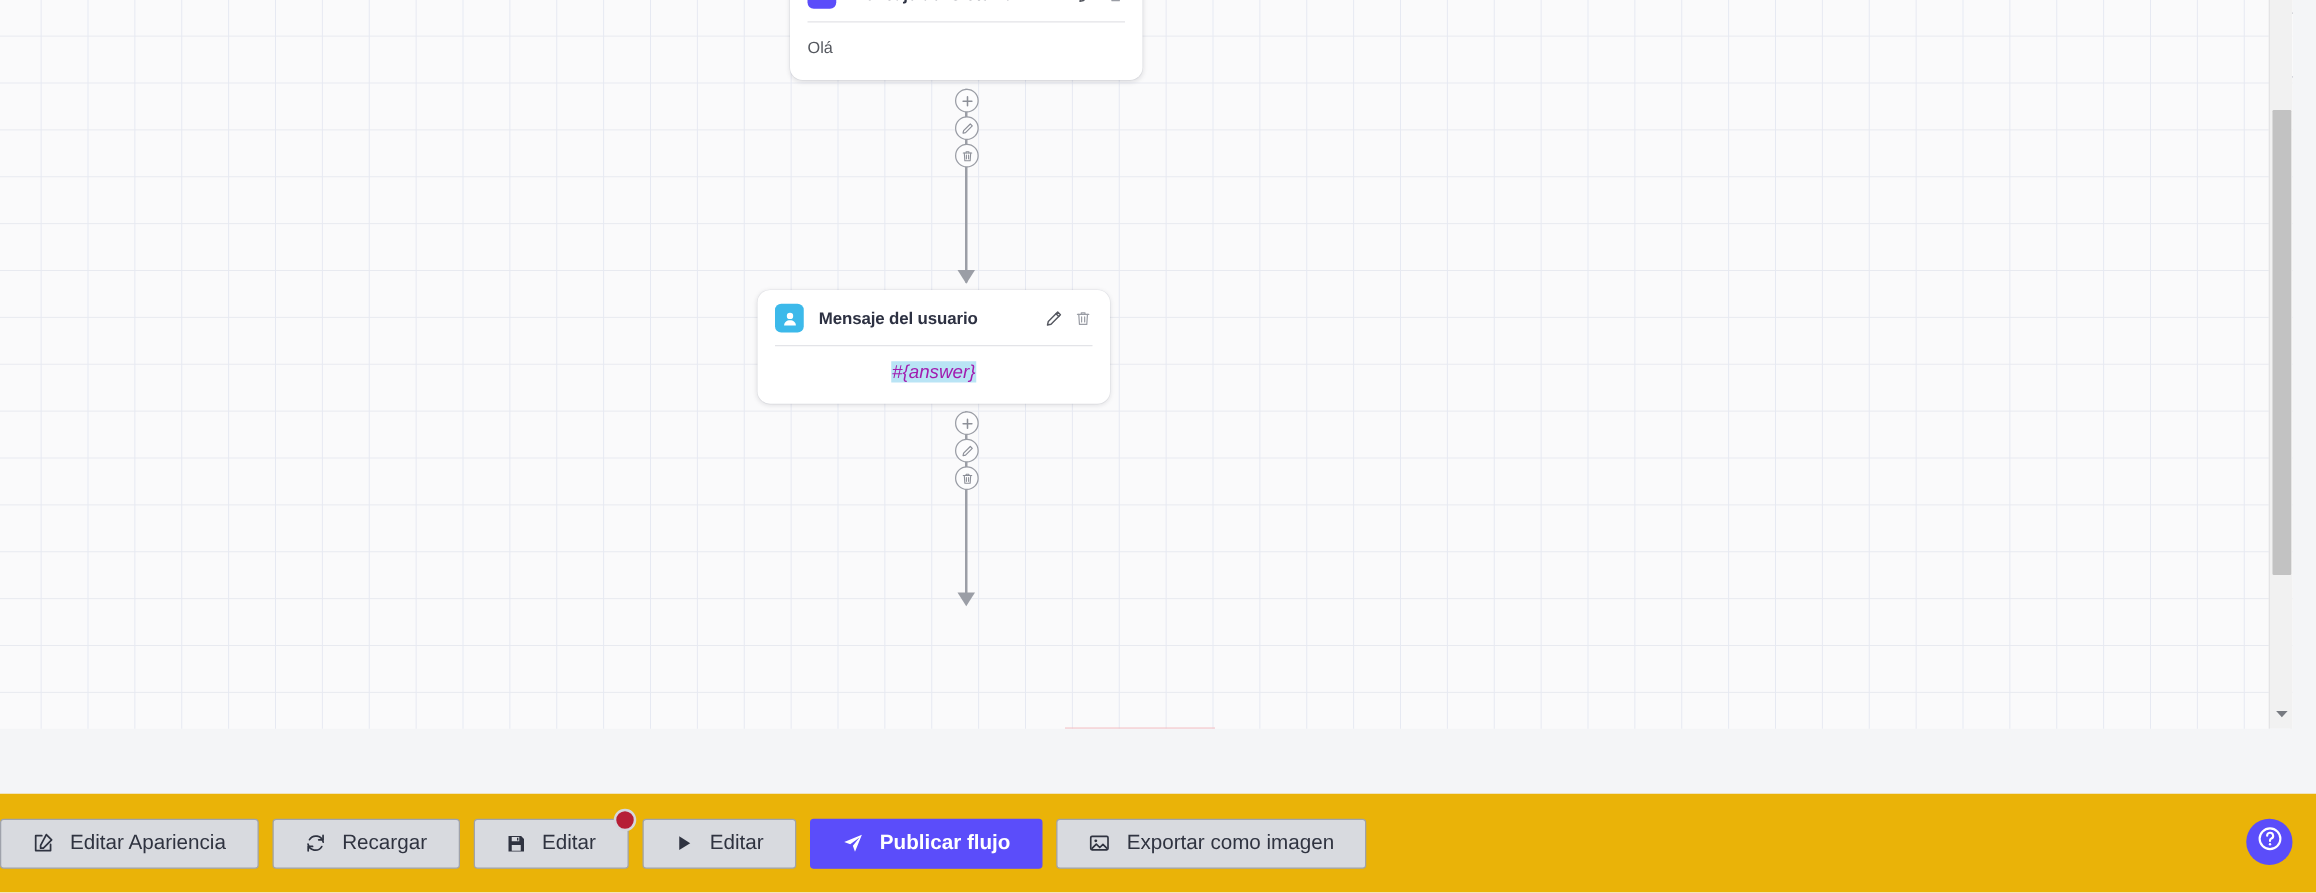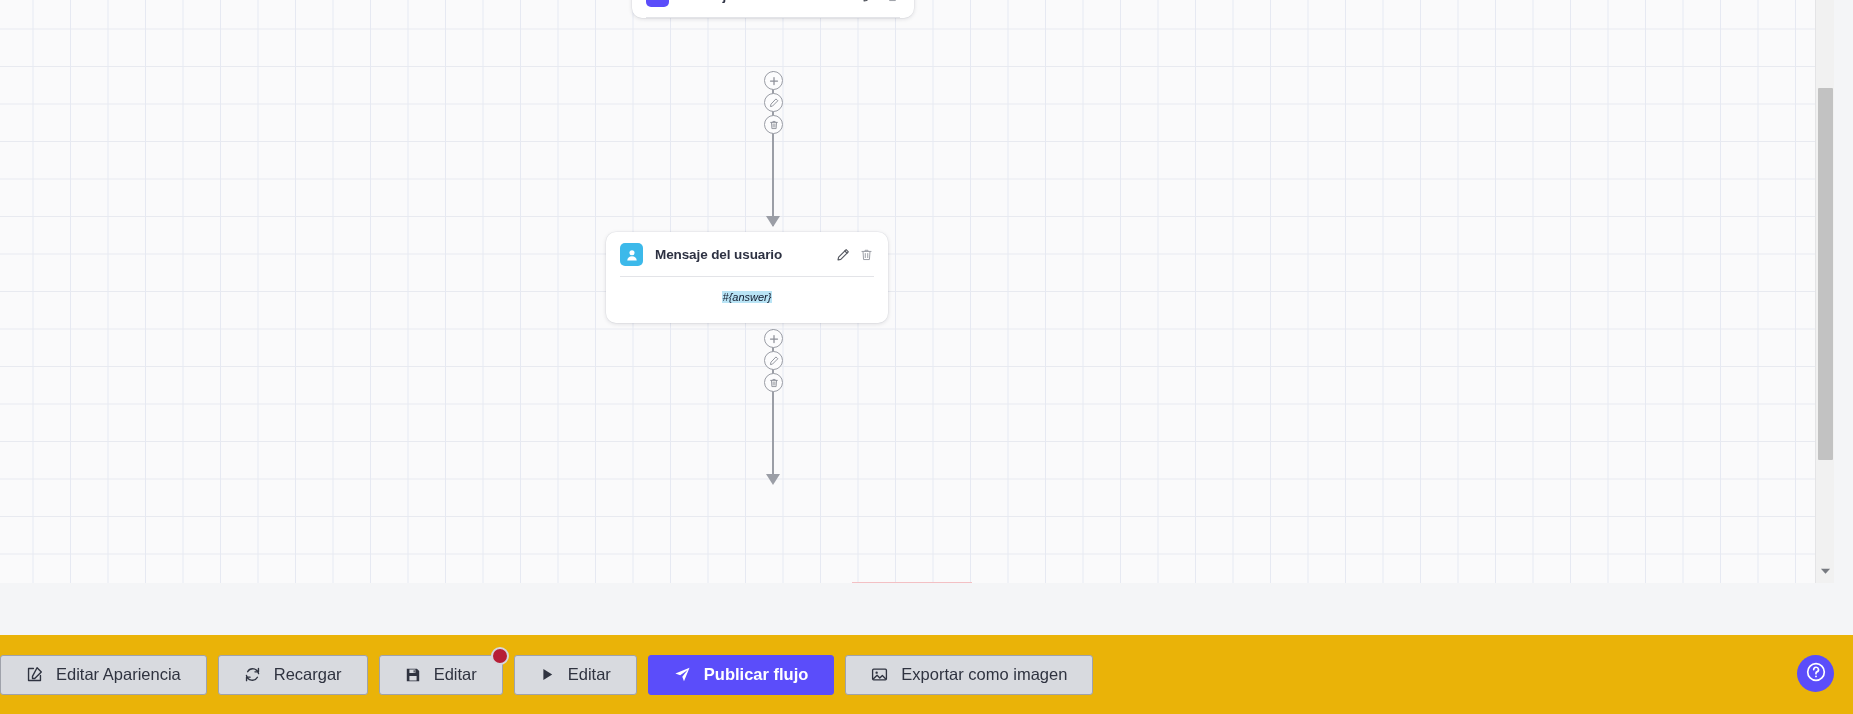--- a/index.html
+++ b/index.html
@@ -102,22 +102,22 @@
   .node-body {
     padding: 12px 14px 16px 14px;
     font-size: 13px;
     color: #55585f;
     min-height: 18px;
   }
   .node-body.center { text-align: center; }
   .token-var {
     background: #b9e4f5;
     font-style: italic;
-    color: #0f172a;
-    font-size: 11px;
+    color: #a21caf;
+    font-size: 15px;
     padding: 0 1px;
   }
 
   
   .node-clipped {
     position: absolute;
     left: 1817px;
     top: 10px;
     width: 120px;
     height: 52px;
@@ -294,20 +294,21 @@
             <svg width="13" height="14" viewBox="0 0 16 16" fill="none" stroke="#9a9da5" stroke-width="1.2" stroke-linecap="round" stroke-linejoin="round">
               <path d="M2.4 3.6h11.2"></path>
               <path d="M6.2 3.6V2.2h3.6v1.4"></path>
               <path d="M3.7 3.6l.7 10h7.2l.7-10"></path>
               <path d="M6.5 6.2v5M9.5 6.2v5"></path>
             </svg>
           </span>
         </div>
       </div>
       <div class="node-divider"></div>
+      <div class="node-body">Olá</div>
     </div>
 
     <div class="conn" style="left:772px; top:71px; height:155px;"></div>
     <div class="conn-arrow" style="left:766px; top:216px;"></div>
     <div class="conn-btns" style="left:764px; top:71px;">
       <div class="conn-btn">
         <svg width="10" height="10" viewBox="0 0 12 12" stroke="#8c8f98" stroke-width="1.5" stroke-linecap="round">
           <path d="M6 1.8v8.4M1.8 6h8.4"></path>
         </svg>
       </div>

